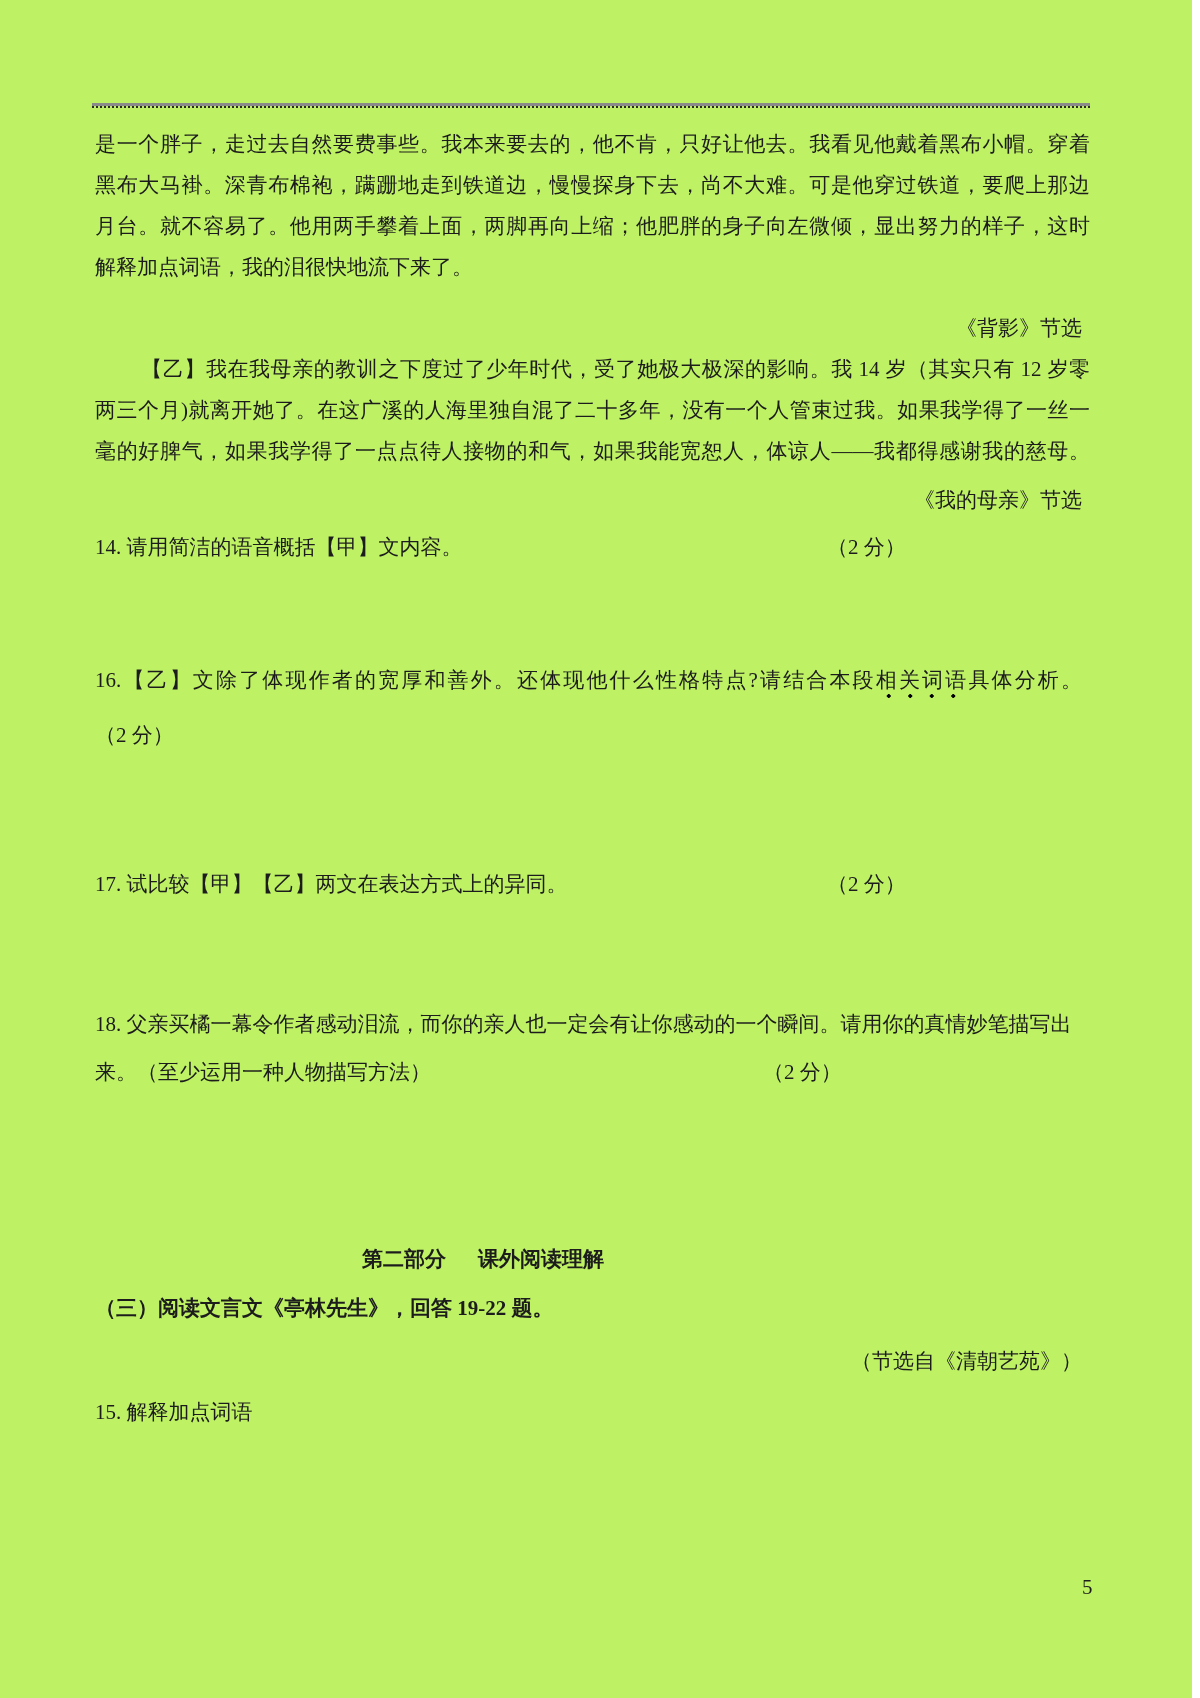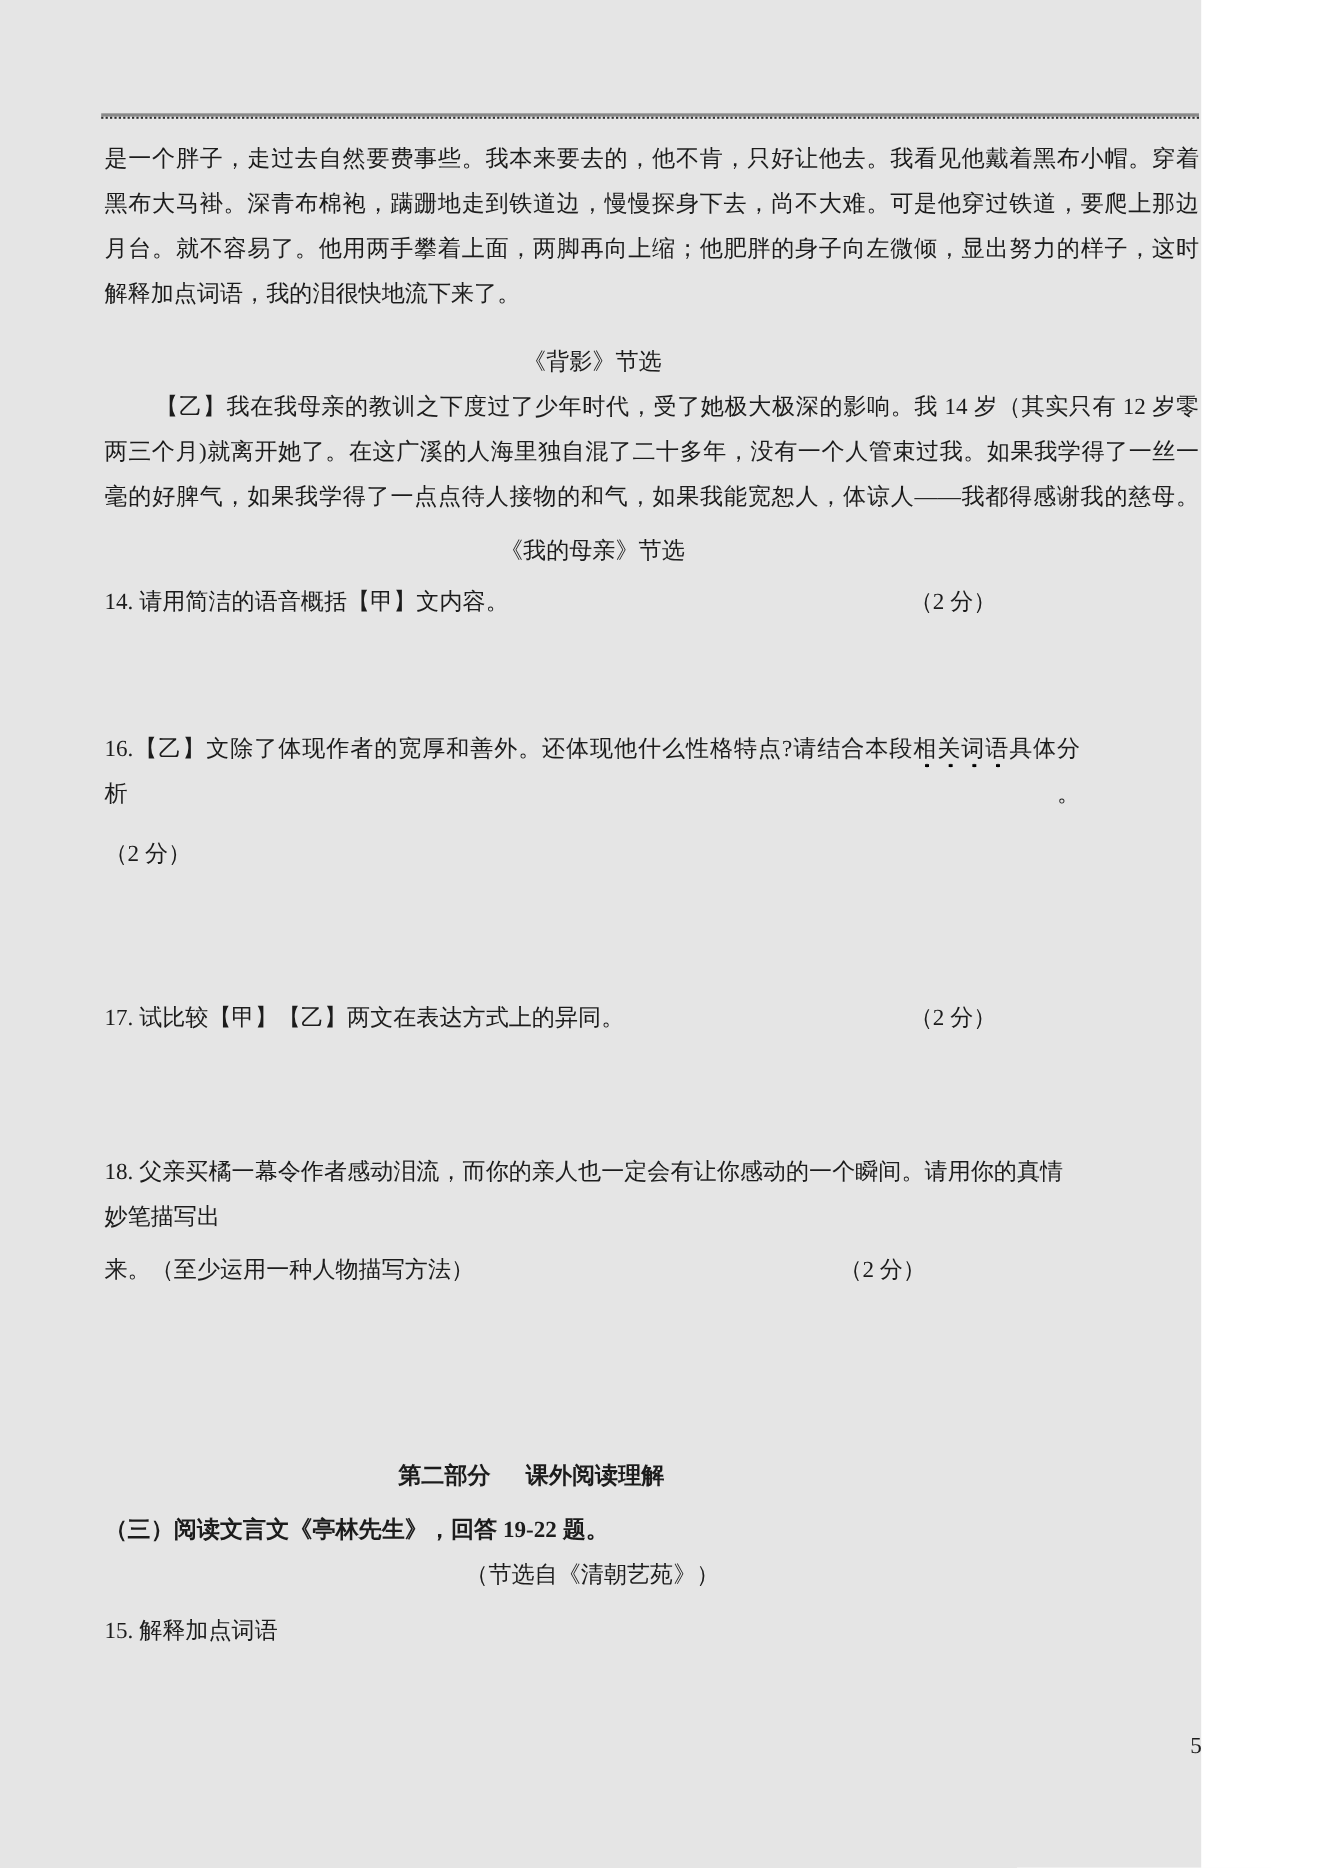--- a/index.html
+++ b/index.html
@@ -1,21 +1,21 @@
 <!DOCTYPE html>
 <html><head>
 <meta charset="utf-8">
 <style>
   * { margin: 0; padding: 0; box-sizing: border-box; }
   html, body { background: #ffffff; }
   .page {
     position: relative;
-    width: 1092px;
+    width: 1192px;
     height: 1698px;
-    background: #e5e5e5;
+    background: #bef264;
     font-family: "Liberation Serif", "DejaVu Serif", serif;
     font-size: 21px;
     color: #1c1c1c;
     overflow: hidden;
   }
   .content {
     padding-left: 95px;
     padding-right: 110px; 
   }
   .top-rule {
@@ -23,21 +23,21 @@
     margin-left: -3px;
     width: 998px;
     height: 3px;
     border-top: 3px solid #8a8a8a;
     border-bottom: 2px dotted #2a2a2a;
   }
   .line, .text-line { line-height: 41px; }
   .jline { text-align: justify; text-align-last: justify; }
   .para { width: 995px; }
   .para1 { margin-top: 16px; }
-  .src-label { line-height: 41px; text-align: center; }
+  .src-label { line-height: 41px; text-align: right; }
   .src1 { margin-top: 20px; }
   .para2 { margin-top: 0; }
   .indent-2 { text-indent: 2.2em; }
   .indent-1 { text-indent: 1em; }
   .src2 { margin-top: 8px; }
   .qrow { position: relative; line-height: 41px; }
   .q15 { margin-top: 6px; }
   .q16 { margin-top: 92px; }
   .q16-score { margin-top: 14px; line-height: 41px; }
   .q17 { margin-top: 108px; }
@@ -60,21 +60,21 @@
     line-height: 41px;
     font-weight: 700;
   }
   .part-header .part-label { margin-right: 32px; }
   .reading-header {
     margin-top: 8px;
     line-height: 41px;
     font-weight: 700;
   }
   .para3 { margin-top: 0; }
-  .src3 { margin-top: 0; }
+  .src3 { margin-top: 12px; }
   .q15b { margin-top: 10px; line-height: 41px; }
   .page-number {
     position: absolute;
     left: 1082px;
     top: 1573px;
     line-height: 28px;
     font-size: 21px;
   }
 </style>
 </head>

